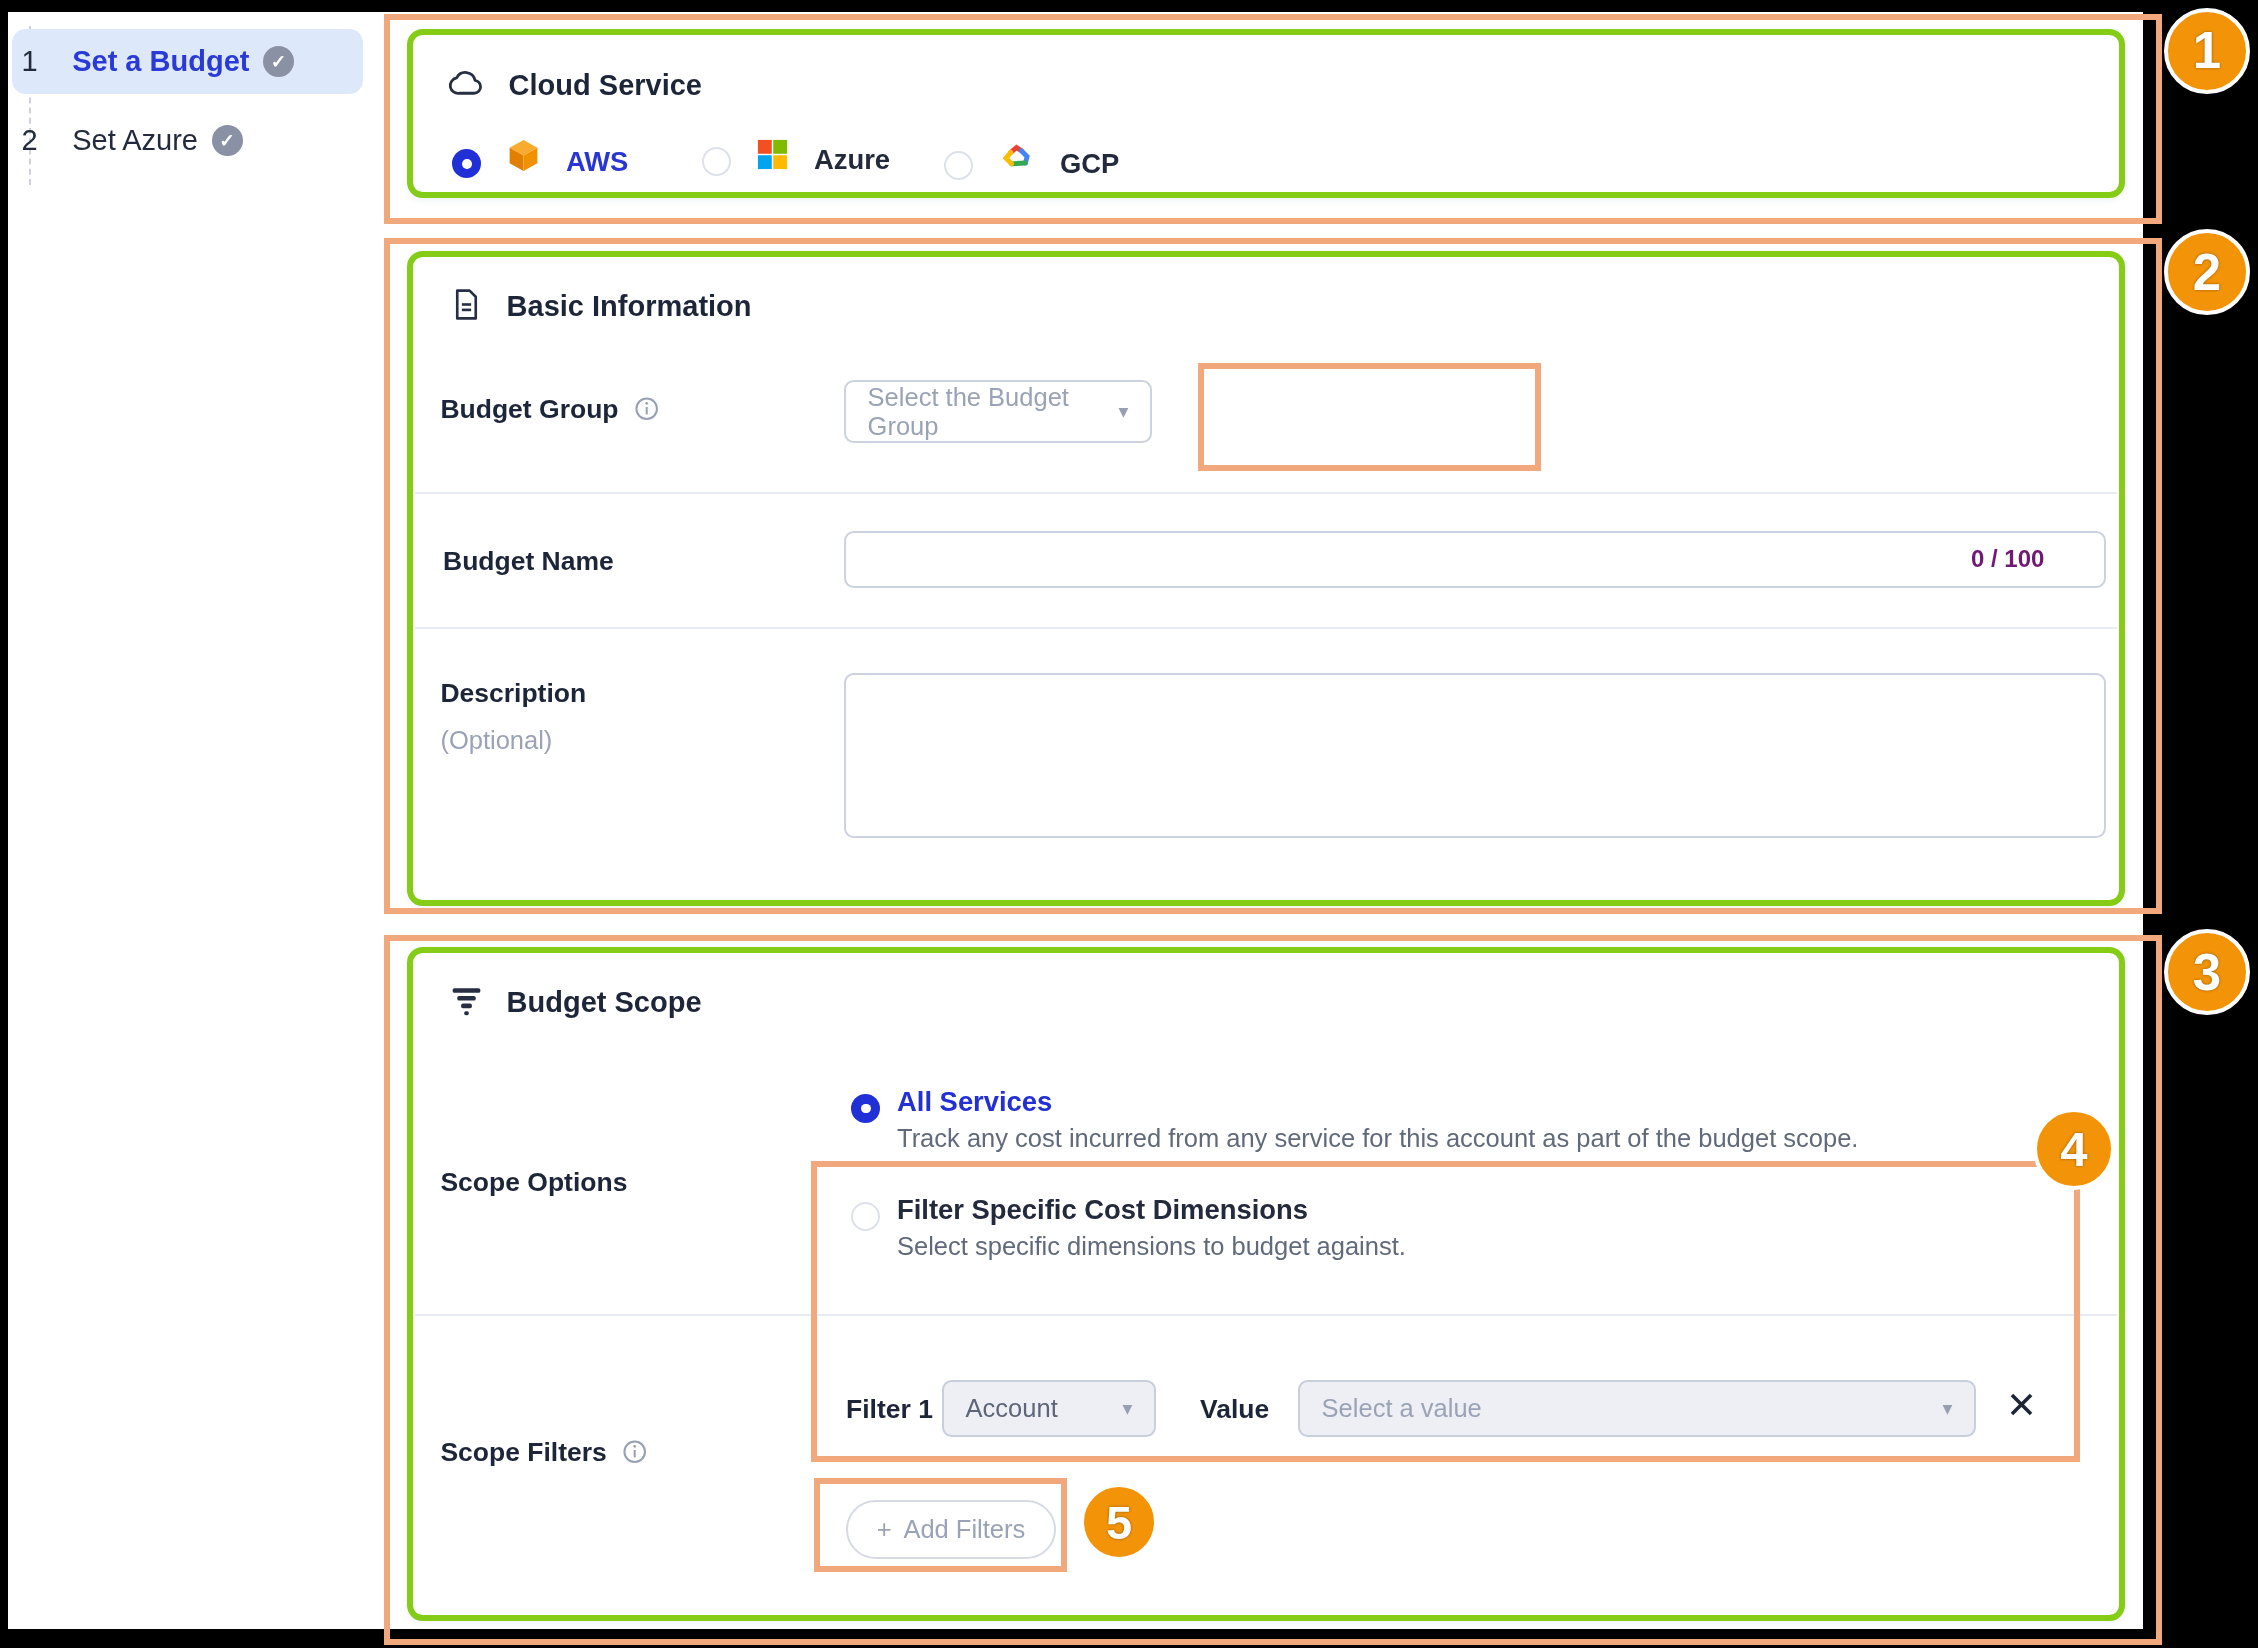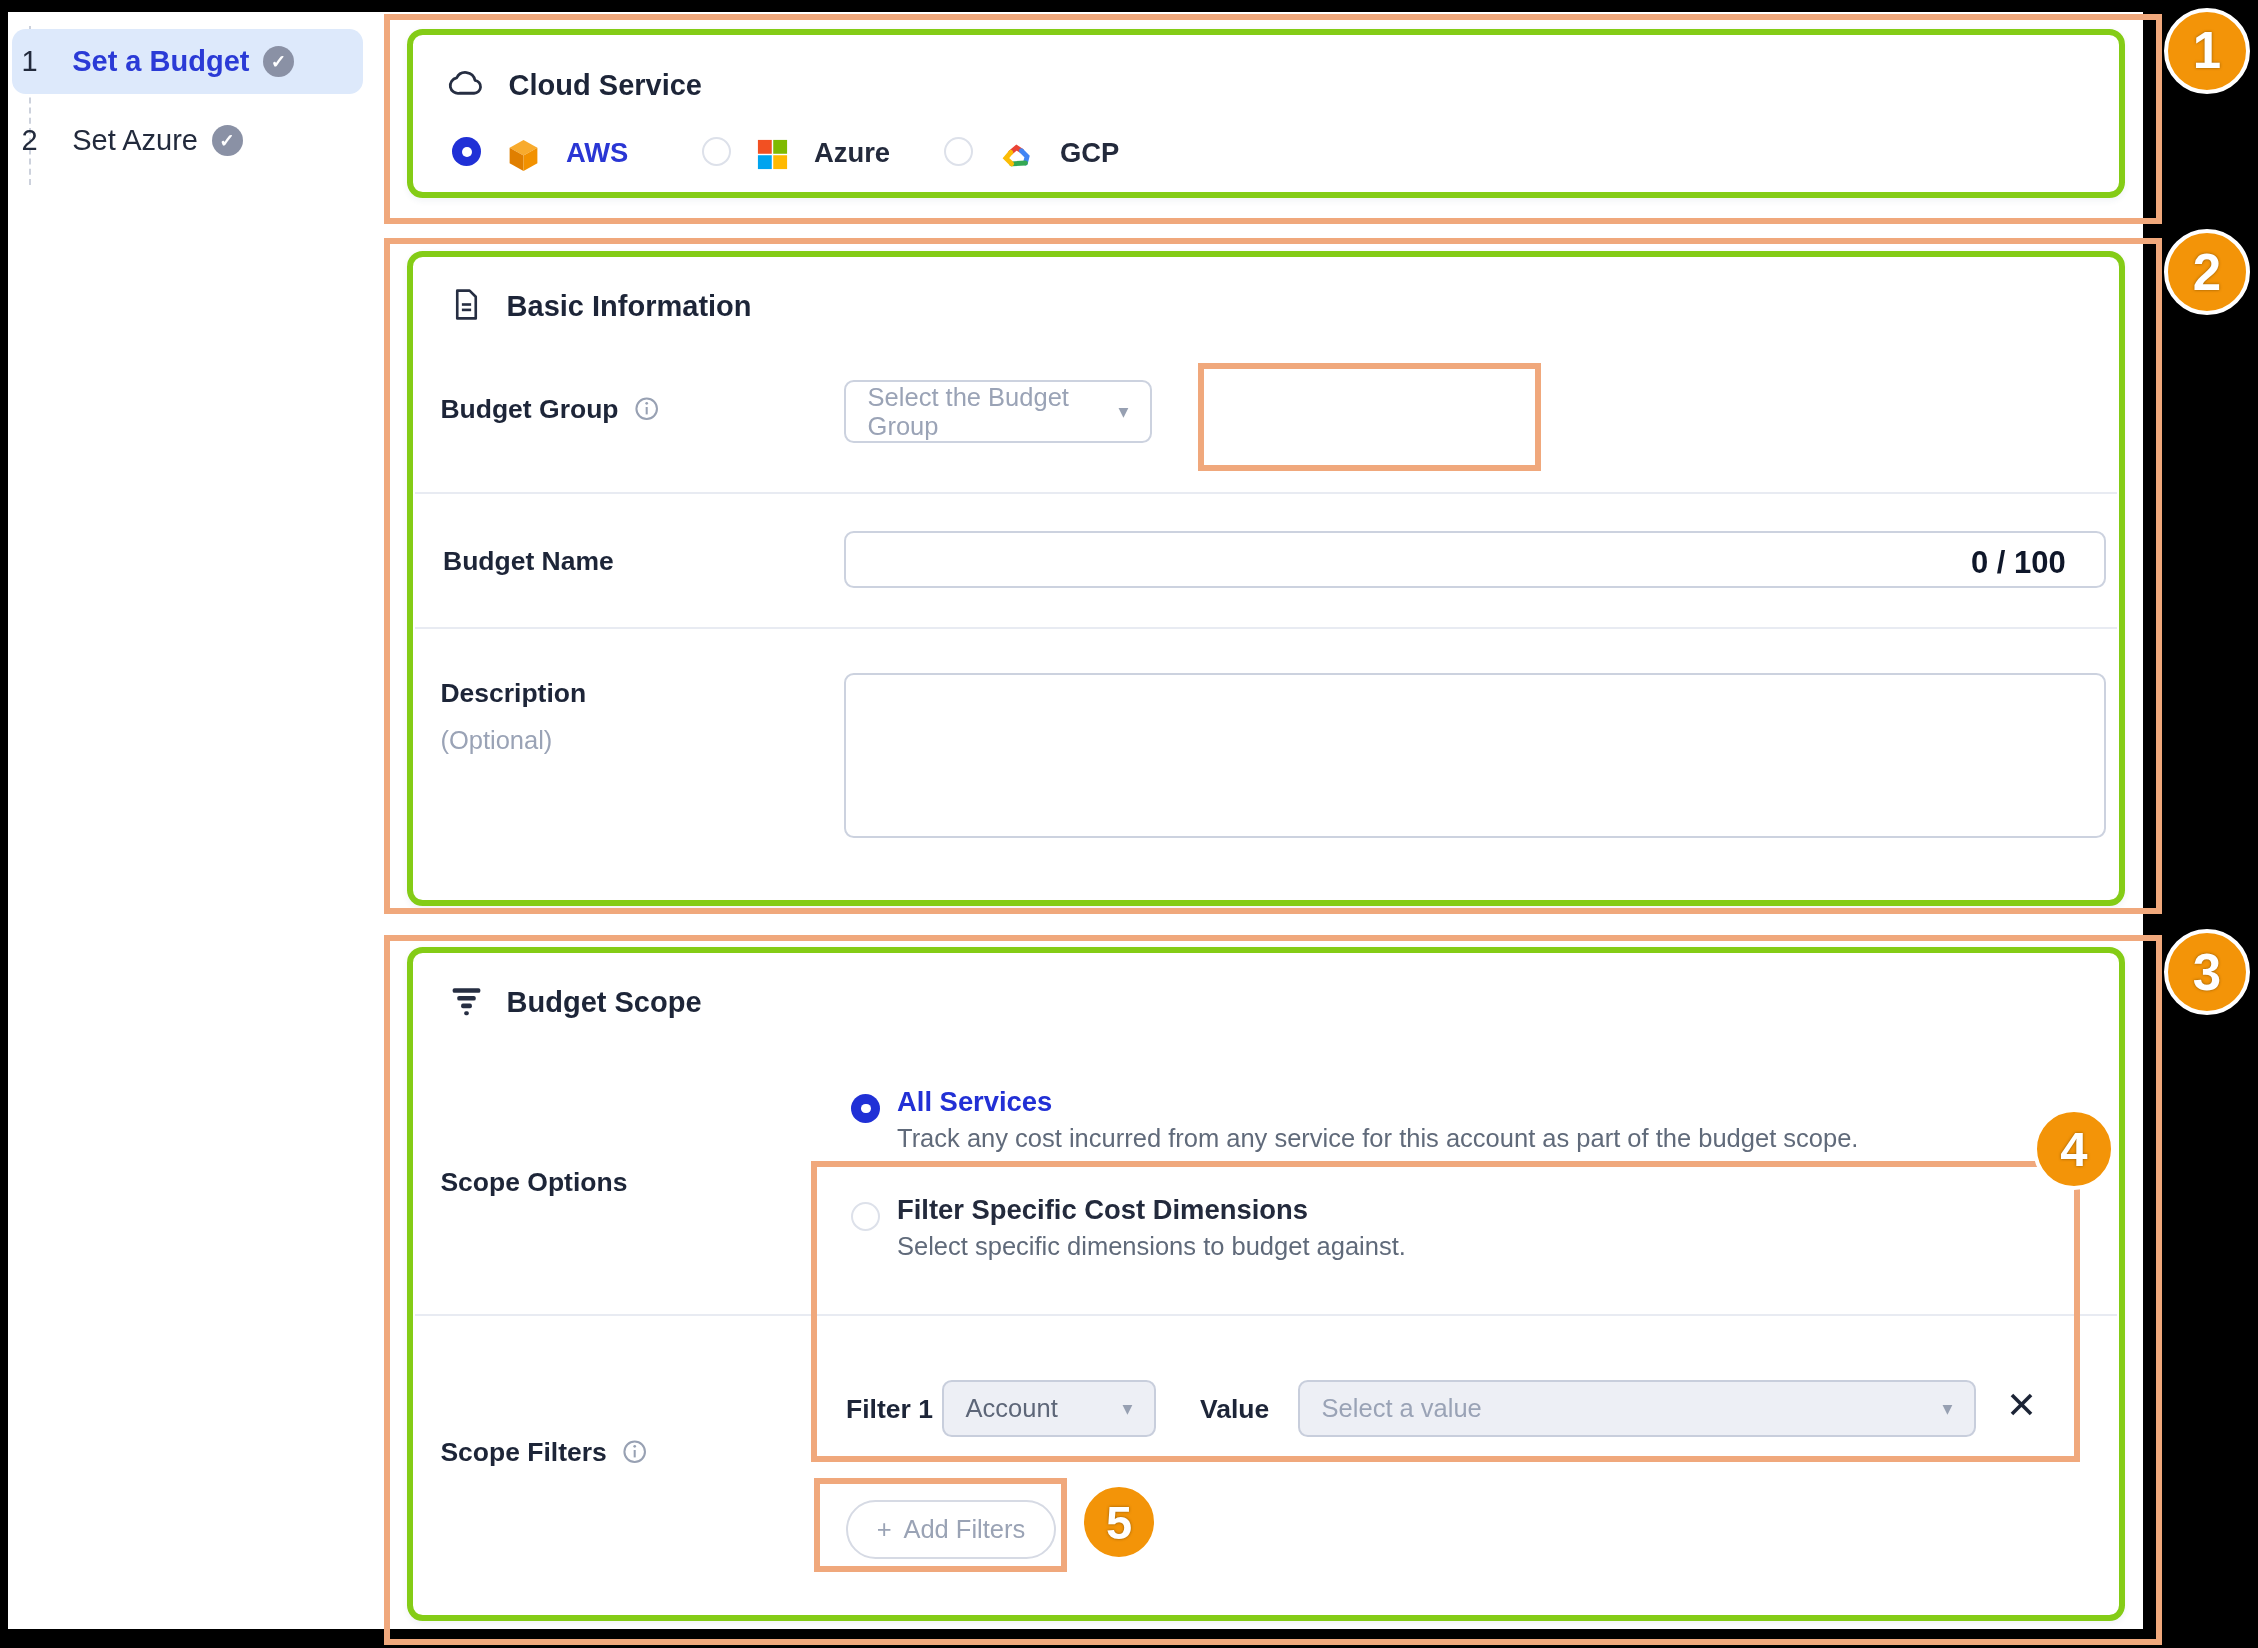--- a/index.html
+++ b/index.html
@@ -29,30 +29,30 @@
   .info-icon{display:inline-flex;vertical-align:-3.9px;margin-left:9.8px;}
 
   .select{position:absolute;border:2px solid #ccd2df;border-radius:9.8px;background:#fff;
     display:flex;align-items:center;padding:0 21.6px;font-size:25.5px;color:#9aa3b6;}
   .select .caret{margin-left:auto;font-size:19.6px;color:#97a0b2;}
   .select.gray{background:#edeff5;border-color:#c8cedc;color:#5d6678;}
   .btn-pill{position:absolute;background:#fff;border:2px solid #ccd2df;border-radius:39px;
     display:flex;align-items:center;justify-content:center;font-size:26.5px;color:#232b3e;font-weight:600;}
   .text-input{position:absolute;border:2px solid #ccd2df;border-radius:9.8px;background:#fff;
     font-size:25.5px;color:#222;padding:0 147px 0 19.6px;outline:none;}
-  .counter{position:absolute;font-size:31px;font-weight:600;color:#0f172a;}
+  .counter{position:absolute;font-size:24px;font-weight:600;color:#701a75;}
   textarea.desc{position:absolute;border:2px solid #ccd2df;border-radius:9.8px;background:#fff;
     resize:none;outline:none;font-size:25.5px;padding:13.7px 17.6px;color:#222;}
 
   .radio{width:29px;height:29px;border-radius:50%;flex:0 0 auto;}
   .radio.on{background:#2030d6;position:relative;}
   .radio.on::after{content:"";position:absolute;left:9.8px;top:9.8px;width:9.8px;height:9.8px;border-radius:50%;background:#fff;}
   .radio.off{background:#fff;border:2.9px solid #dde1ea;}
 
-  .cloud-opt{position:absolute;display:flex;align-items:flex-start;gap:24px;}
+  .cloud-opt{position:absolute;display:flex;align-items:flex-end;gap:24px;}
   .cloud-opt .opt-label{font-size:27.4px;font-weight:600;color:#232a3c;}
   .cloud-opt .opt-label.sel{color:#2a36d4;font-weight:700;}
 
   .scope-opt-title{font-size:27.4px;font-weight:700;color:#232a3c;}
   .scope-opt-title.sel{color:#2230d5;}
   .scope-opt-desc{font-size:25.5px;color:#606a7a;margin-top:5.9px;}
 
   .x-icon{position:absolute;font-size:37px;color:#1c2436;font-weight:300;}
 
   

